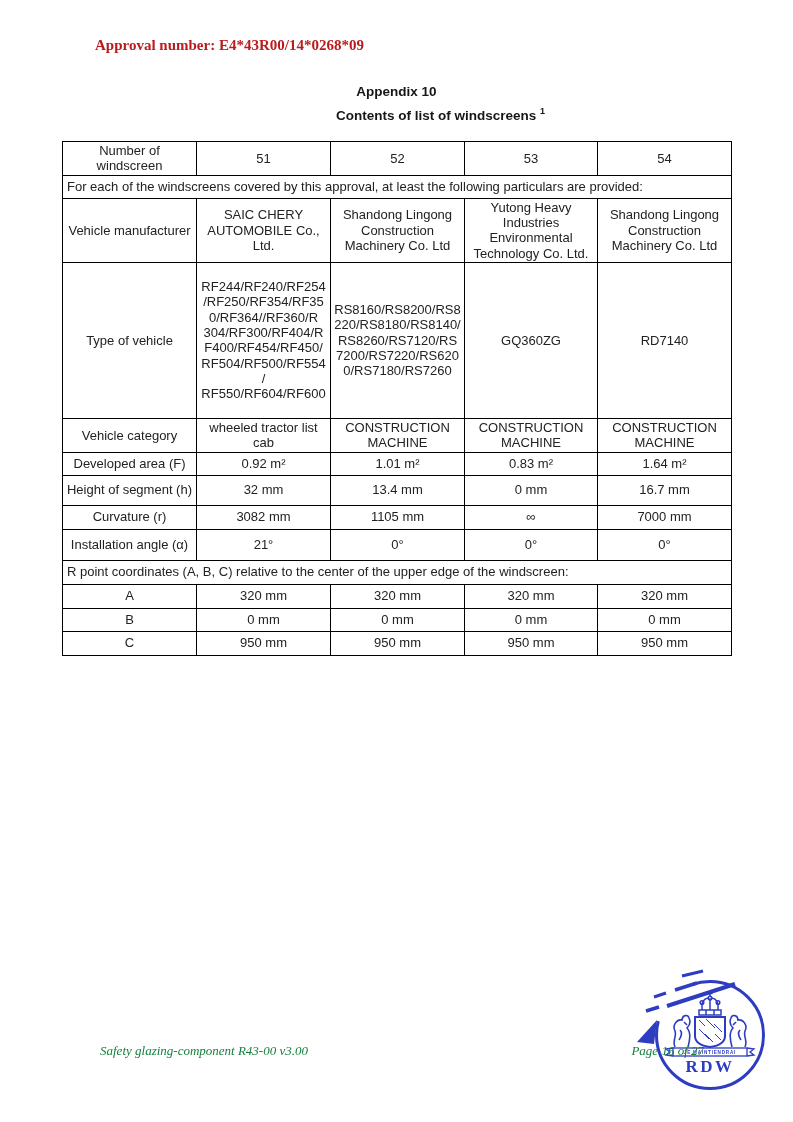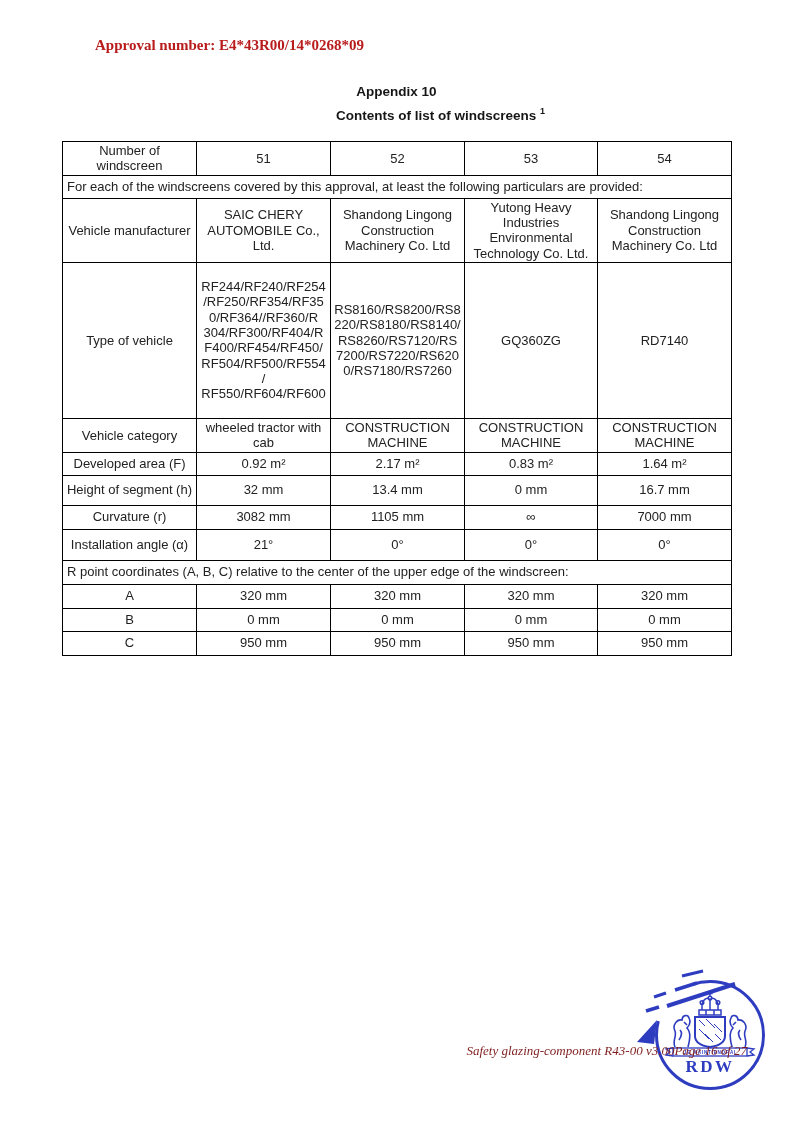--- a/index.html
+++ b/index.html
@@ -33,23 +33,23 @@
   table.main td {
     border: 1px solid #000;
     text-align: center; vertical-align: middle;
     padding: 1px 3px; line-height: 1.18;
     overflow-wrap: break-word; word-wrap: break-word;
   }
   table.main { border: 1.5px solid #000; padding-left: 12px; }
   td.note-cell { text-align: left !important; padding: 2px 4px !important; }
   .footer {
     position: absolute; top: 1043px; left: 100px; width: 604px;
-    display: flex; justify-content: flex-end;
+    display: flex; justify-content: space-between;
     font-family: "Liberation Serif", serif; font-style: italic;
-    font-size: 13px; color: #7f1d1d; margin-left: 43px;
+    font-size: 13px; color: #15803d;
   }
   .stamp-wrap {
     position: absolute; left: 627px; top: 960px;
     width: 156px; height: 144px;
     color: var(--stamp-color, #2e3cc0);
   }
   .stamp-wrap svg { display: block; }
 </style>
 </head>
 <body>
@@ -93,29 +93,29 @@
     </tr>
     <tr style="height:156px">
       <td>Type of vehicle</td>
       <td>RF244/RF240/RF254/RF250/RF354/RF350/RF364//RF360/R 304/RF300/RF404/RF400/RF454/RF450/RF504/RF500/RF554/ RF550/RF604/RF600</td>
       <td>RS8160/RS8200/RS8220/RS8180/RS8140/RS8260/RS7120/RS 7200/RS7220/RS6200/RS7180/RS7260</td>
       <td>GQ360ZG</td>
       <td>RD7140</td>
     </tr>
     <tr style="height:33px">
       <td>Vehicle category</td>
-      <td>wheeled tractor with cab</td>
+      <td>wheeled tractor list cab</td>
       <td>CONSTRUCTION MACHINE</td>
       <td>CONSTRUCTION MACHINE</td>
       <td>CONSTRUCTION MACHINE</td>
     </tr>
     <tr style="height:23px">
       <td>Developed area (F)</td>
       <td>0.92 m²</td>
-      <td>2.17 m²</td>
+      <td>1.01 m²</td>
       <td>0.83 m²</td>
       <td>1.64 m²</td>
     </tr>
     <tr style="height:30px">
       <td>Height of segment (h)</td>
       <td>32 mm</td>
       <td>13.4 mm</td>
       <td>0 mm</td>
       <td>16.7 mm</td>
     </tr>

